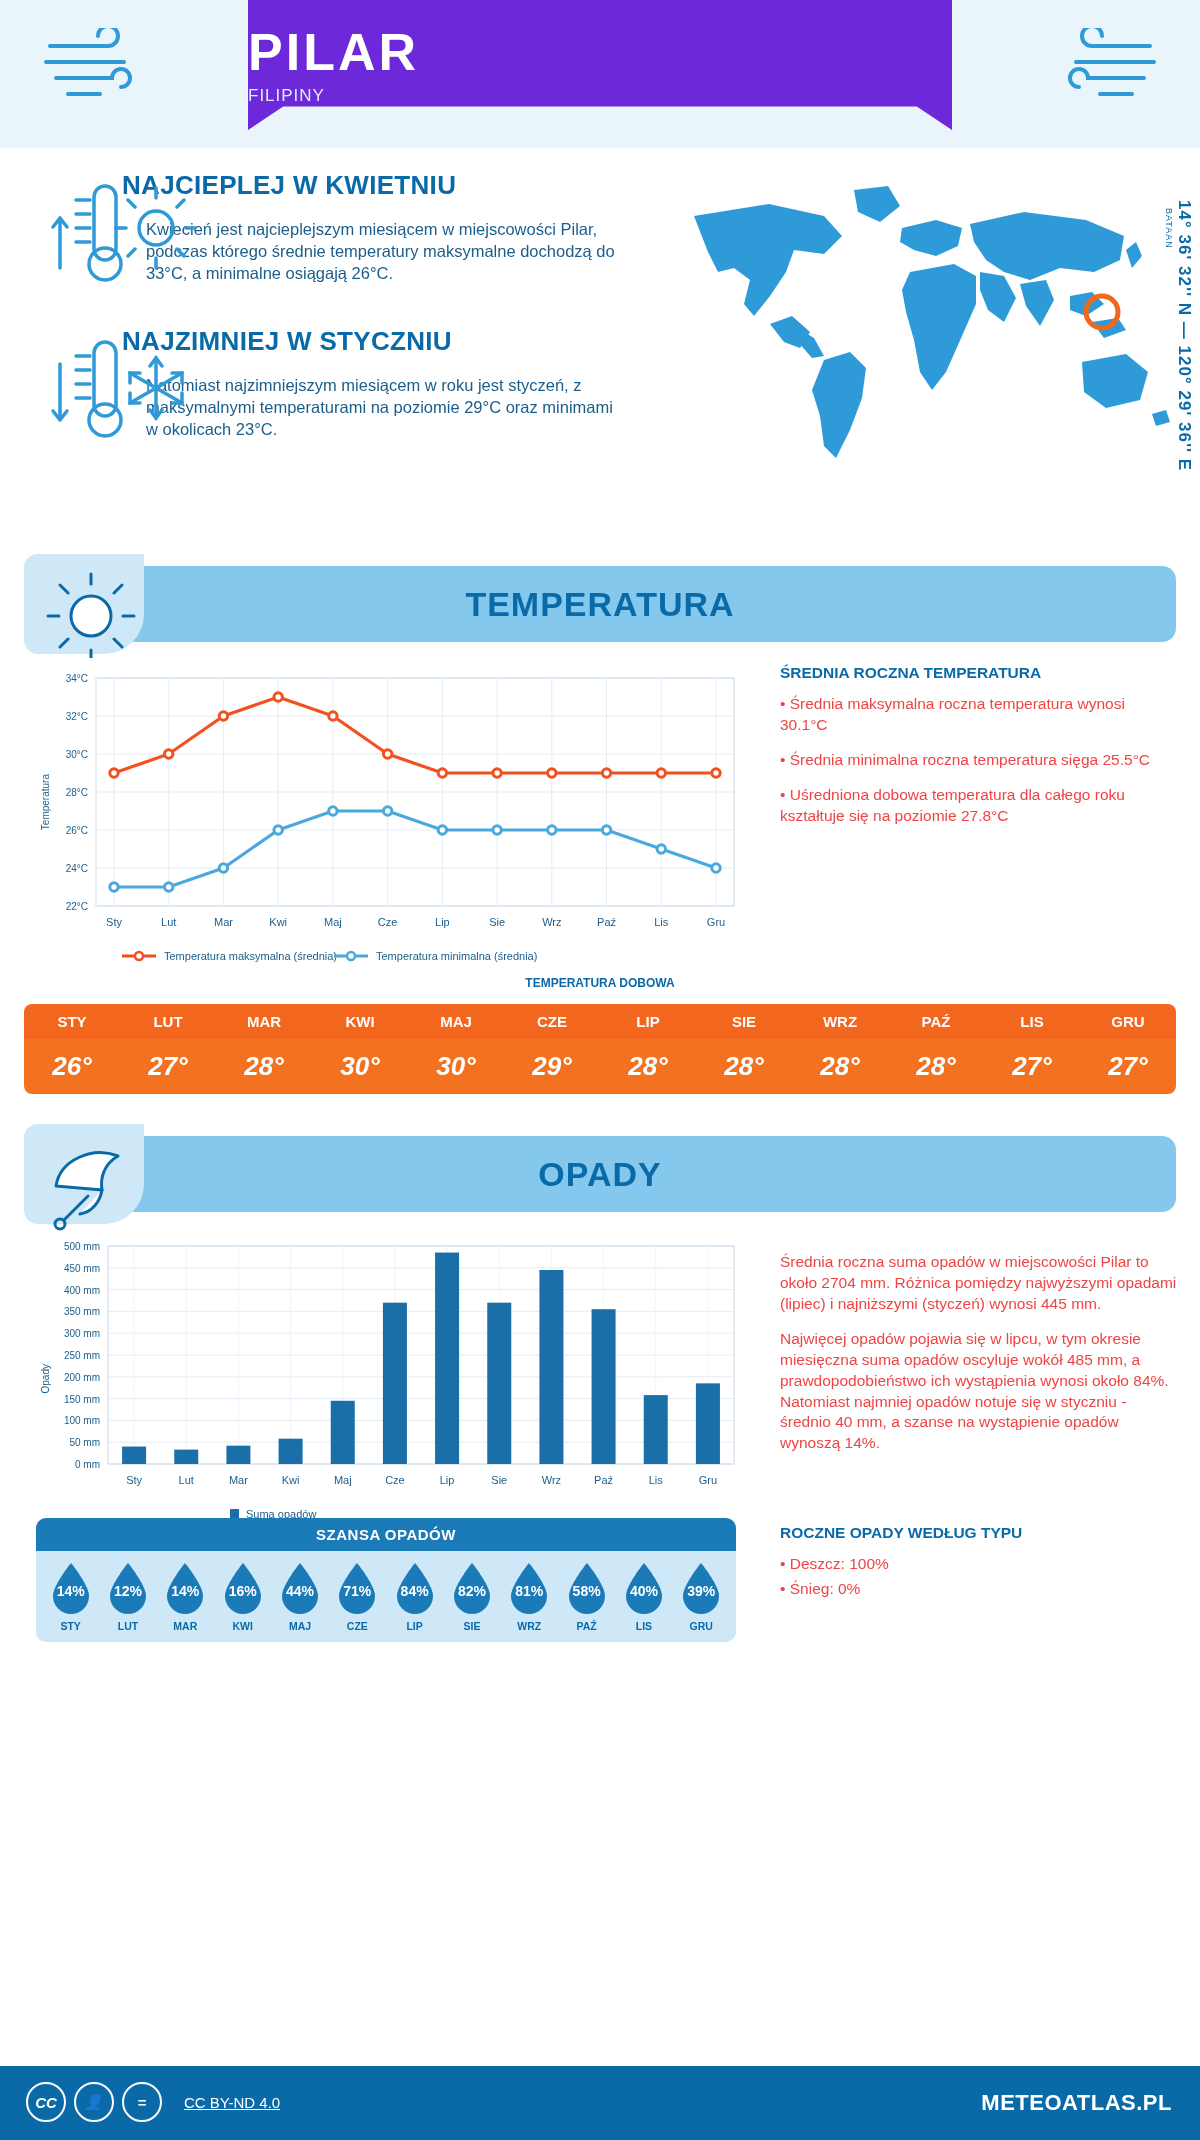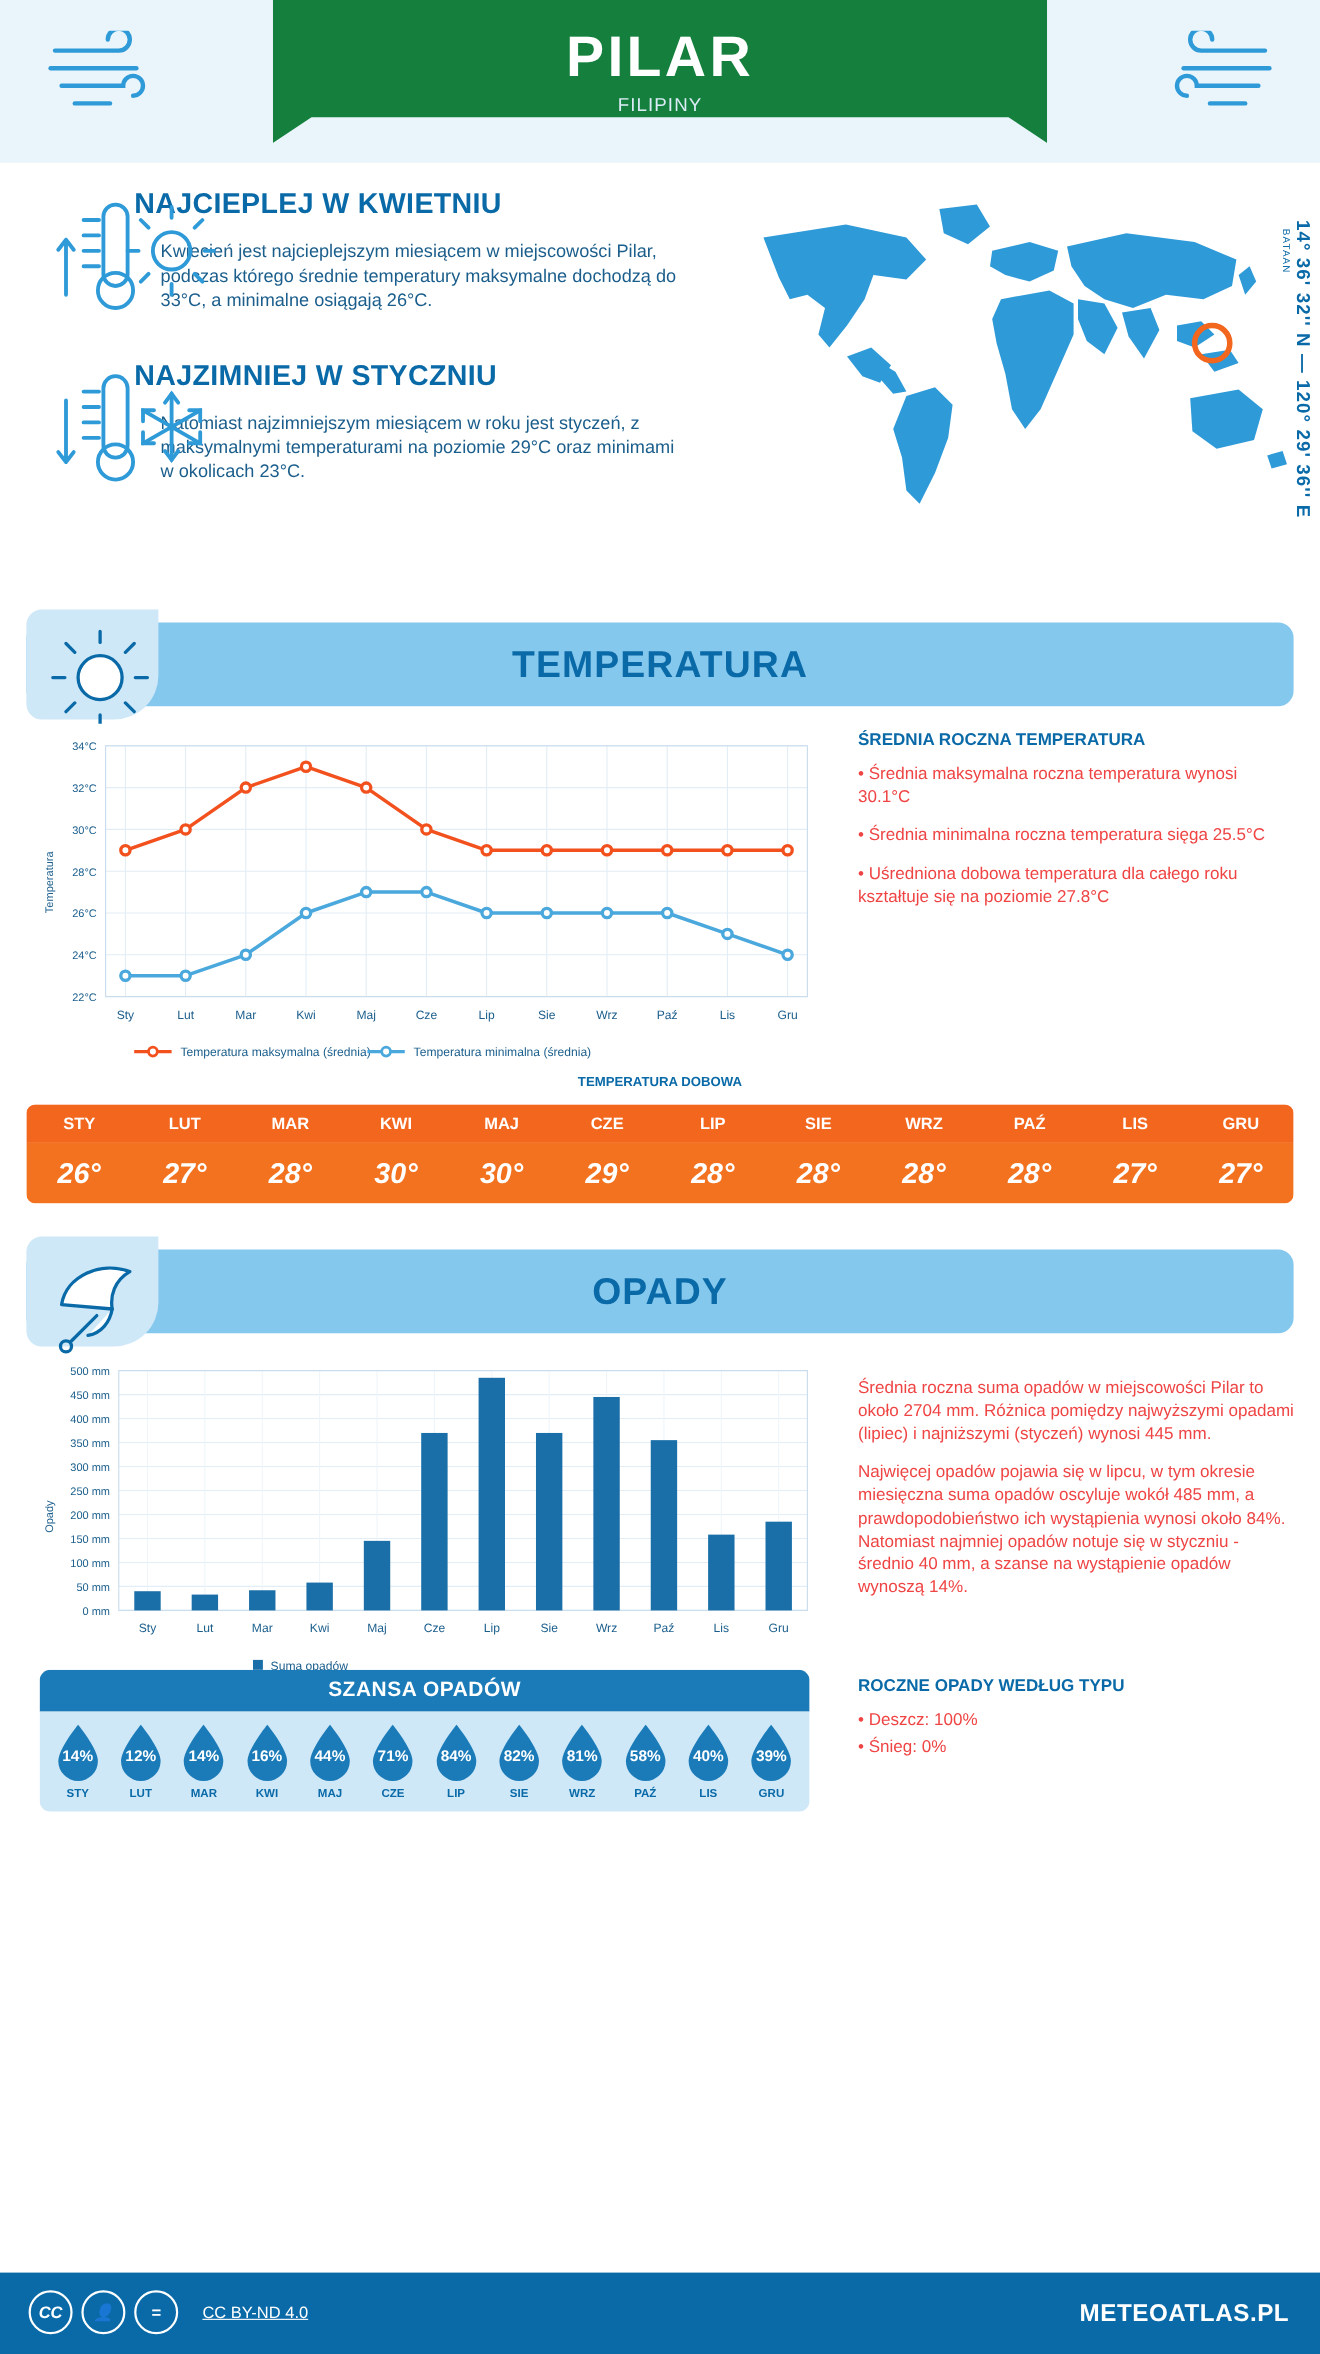--- a/index.html
+++ b/index.html
@@ -14,23 +14,22 @@
   }
   .page { position:relative; width:1200px; height:2140px; }
 
   
   .header {
     position:relative; height:148px; background:#e9f4fb;
     border-bottom:0;
   }
   .header-banner {
     position:absolute; left:248px; top:0; width:704px; height:130px;
-    background:#15803d;
+    background:#6d28d9;
     clip-path: polygon(0 0, 100% 0, 100% 100%, 95% 82%, 5% 82%, 0 100%);
-    text-align:center;
     color:#fff;
   }
   .header-title {
     margin-top:22px;
     font-size:52px; font-weight:bold; letter-spacing:3px; color:#ffffff;
   }
   .header-sub { font-size:17px; color:#dcecf7; margin-top:4px; letter-spacing:1px;}
   .wind-ico { position:absolute; top:28px; }
   .wind-left { left:38px; }
   .wind-right { right:38px; }
@@ -87,21 +86,21 @@
   
   .dt-title { text-align:center; font-size:12px; font-weight:bold; color:#0a6aa8; }
   .dt-table { margin:14px 24px 0 24px; border-radius:8px; overflow:hidden; display:flex; flex-direction:column;}
   .dt-head { display:flex; background:#f2661e; }
   .dt-head div { flex:1; text-align:center; color:#fff; font-weight:bold; font-size:15px; padding:9px 0;}
   .dt-body { display:flex; background:#f2721f; }
   .dt-body div { flex:1; text-align:center; color:#fff; font-size:26px; font-weight:bold; padding:12px 0;font-style:italic;}
 
   
   .pp-wrap { margin:0; width:700px; border-radius:10px; overflow:hidden; }
-  .pp-head { background:#1a7bb8; color:#fff; text-align:center; font-weight:bold; font-size:19px; padding:8px 0; letter-spacing:0.5px;}
+  .pp-head { background:#1a7bb8; color:#fff; text-align:center; font-weight:bold; font-size:15px; padding:8px 0; letter-spacing:0.5px;}
   .pp-body { background:#cfe8f8; display:flex; padding:10px 6px 10px 6px;}
   .pp-cell { flex:1; text-align:center; position:relative; }
   .drop { position:relative; width:46px; height:56px; margin:0 auto;}
   .drop svg { display:block; }
   .drop span {
     position:absolute; left:0; right:0; top:22px; text-align:center;
     color:#fff; font-size:14px; font-weight:bold;
   }
   .pp-mon { font-size:10.5px; font-weight:bold; color:#0a6aa8; margin-top:3px;}
 

